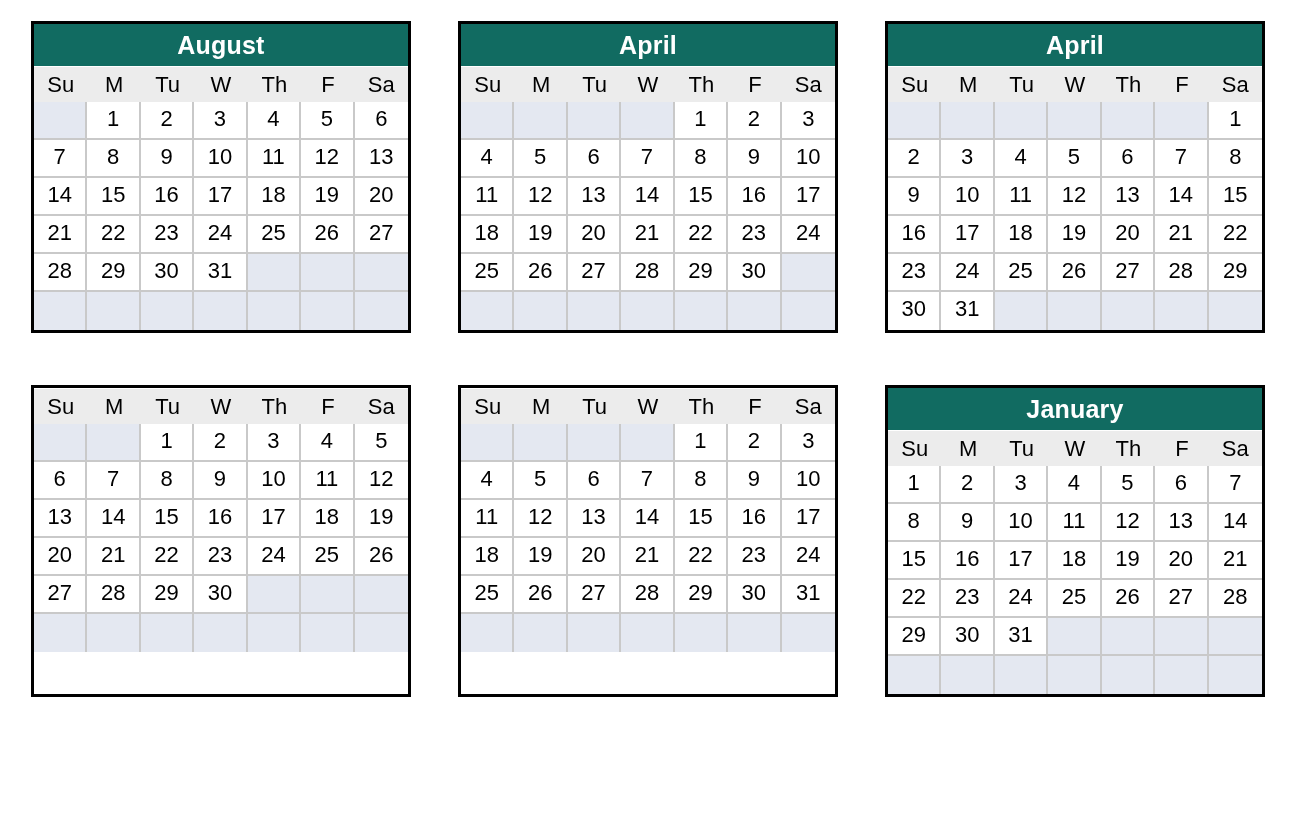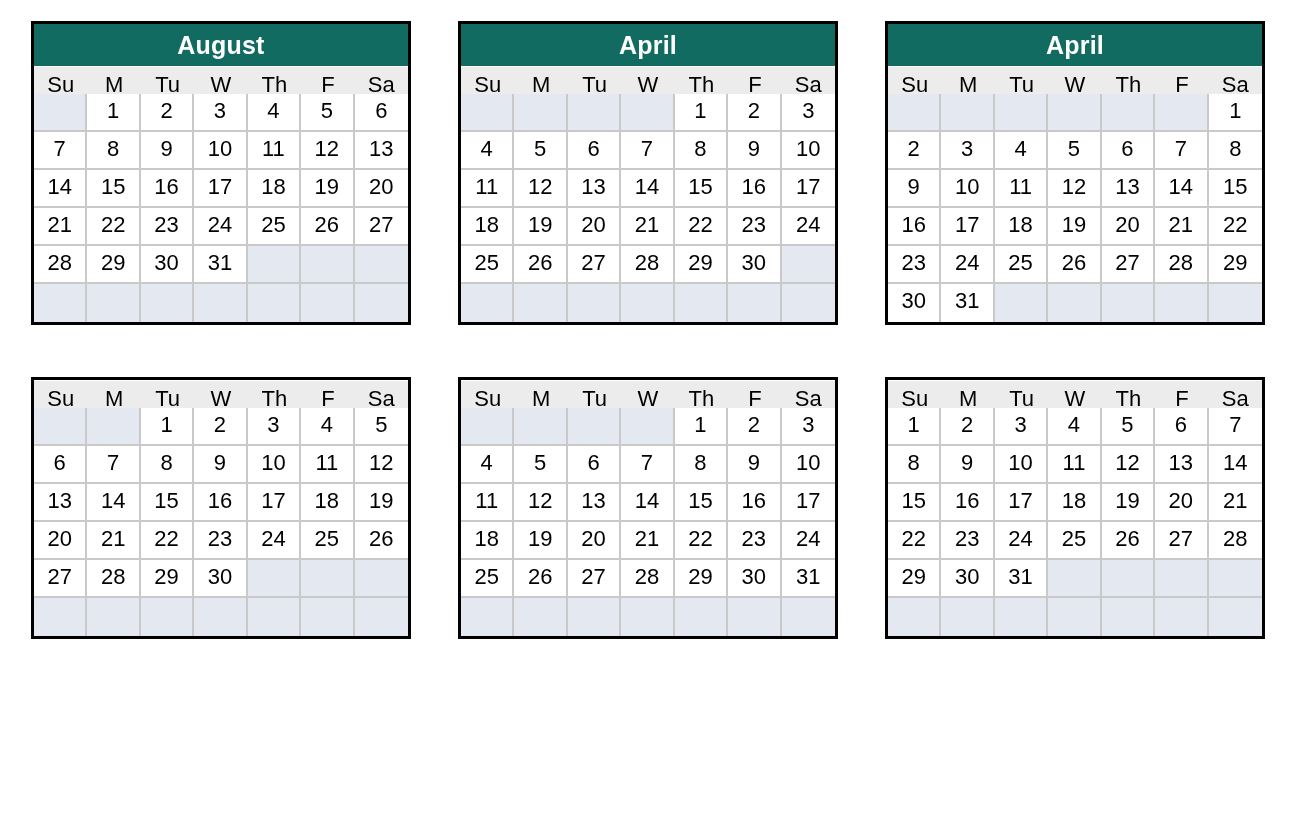--- a/index.html
+++ b/index.html
@@ -71,21 +71,21 @@
     line-height: 42px;
     text-align: center;
     letter-spacing: 0.2px;
     overflow: hidden;
   }
 
   .weekday-row {
     display: grid;
     grid-template-columns: repeat(7, 1fr);
     background: #ECECEC;
-    height: 28px;
+    height: 36px;
     border-top: 1px solid #ffffff;
   }
   .weekday {
     font-size: 22px;
     line-height: 36px;
     text-align: center;
     color: #000000;
   }
 
   .weeks {
@@ -455,20 +455,21 @@
             <div class="day empty"></div>
             <div class="day empty"></div>
             <div class="day empty"></div>
             <div class="day empty"></div>
             <div class="day empty"></div>
             <div class="day empty"></div>
           </div>
         </div>
       </div>
       <div class="month">
+        <div class="month-header">January</div>
         <div class="weekday-row">
           <div class="weekday">Su</div>
           <div class="weekday">M</div>
           <div class="weekday">Tu</div>
           <div class="weekday">W</div>
           <div class="weekday">Th</div>
           <div class="weekday">F</div>
           <div class="weekday">Sa</div>
         </div>
         <div class="weeks">

